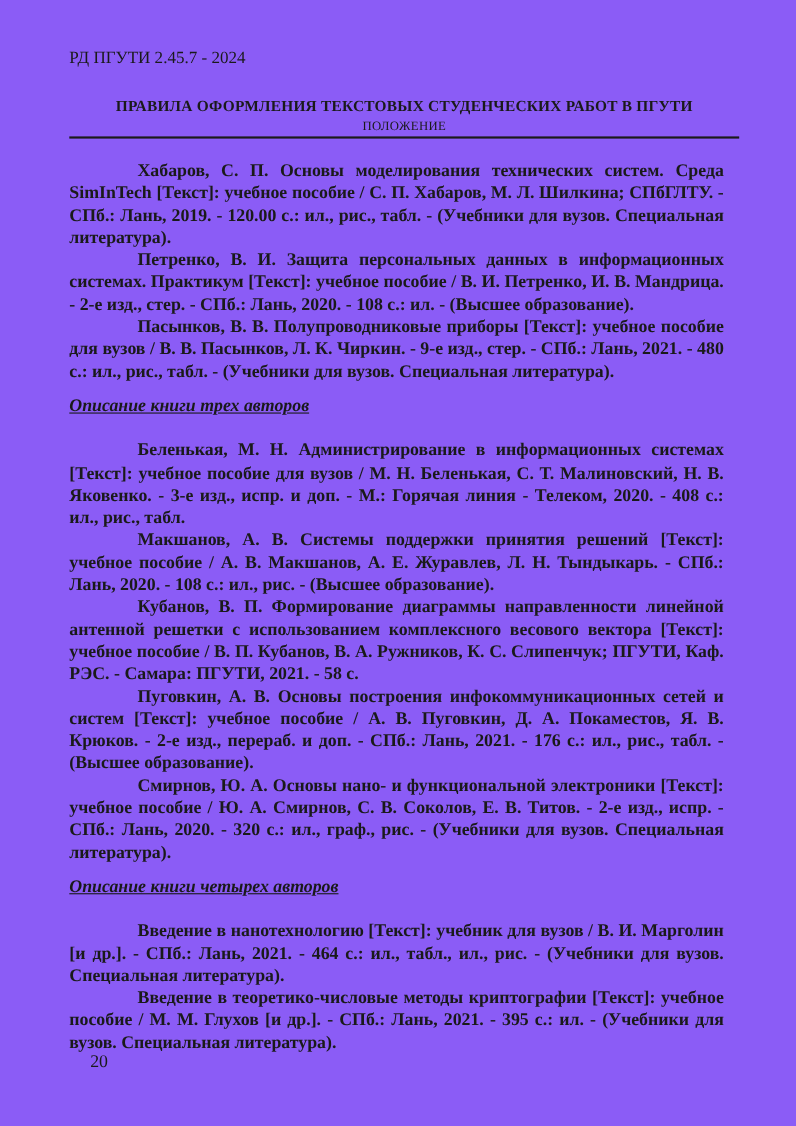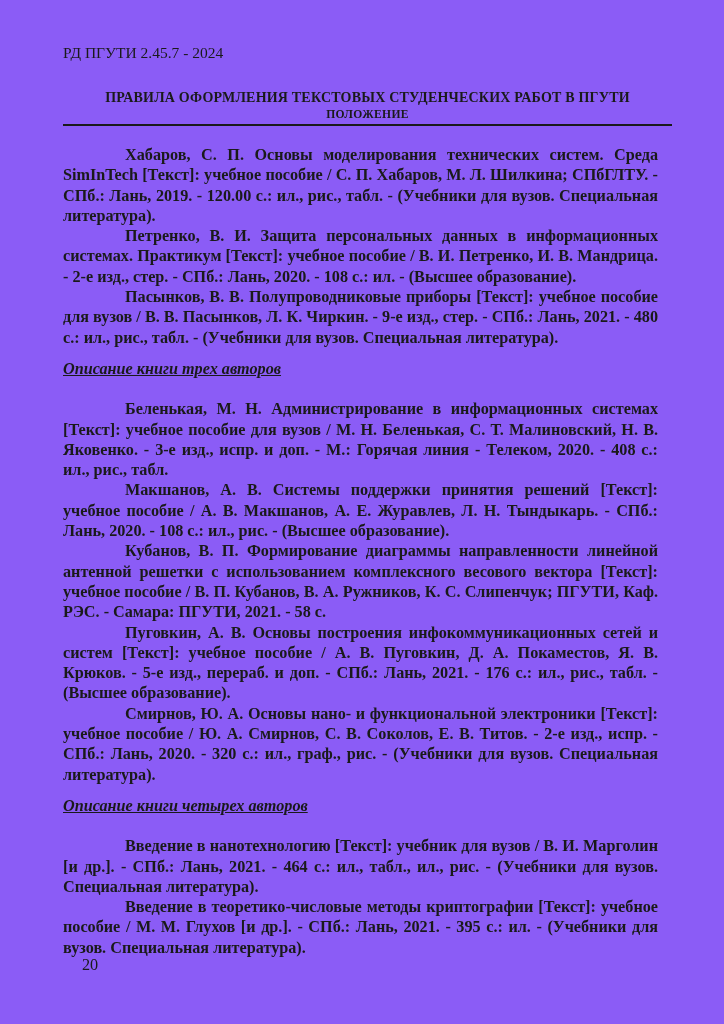--- a/index.html
+++ b/index.html
@@ -29,21 +29,21 @@
     font-size: 14px;
     line-height: 17px;
     font-weight: 700;
     text-align: center;
     letter-spacing: 0.2px;
   }
   .doc-subtitle {
     margin-top: 2px;
     font-size: 11.6px;
     line-height: 13px;
-    font-weight: 700;
+    font-weight: 400;
     text-align: center;
     letter-spacing: 0.3px;
   }
   .header-rule {
     margin-top: 3px;
     border: 0;
     border-bottom: 2px solid #1a1a1a;
     height: 0;
   }
   .content {
@@ -90,21 +90,21 @@
   <div class="content">
     <p class="entry">Хабаров, С. П. Основы моделирования технических систем. Среда SimInTech [Текст]: учебное пособие / С. П. Хабаров, М. Л. Шилкина; СПбГЛТУ. - СПб.: Лань, 2019. - 120.00 с.: ил., рис., табл. - (Учебники для вузов. Специальная литература).</p>
     <p class="entry">Петренко, В. И. Защита персональных данных в информационных системах. Практикум [Текст]: учебное пособие / В. И. Петренко, И. В. Мандрица. - 2-е изд., стер. - СПб.: Лань, 2020. - 108 с.: ил. - (Высшее образование).</p>
     <p class="entry">Пасынков, В. В. Полупроводниковые приборы [Текст]: учебное пособие для вузов / В. В. Пасынков, Л. К. Чиркин. - 9-е изд., стер. - СПб.: Лань, 2021. - 480 с.: ил., рис., табл. - (Учебники для вузов. Специальная литература).</p>
 
     <div class="section-heading">Описание книги трех авторов</div>
 
     <p class="entry">Беленькая, М. Н. Администрирование в информационных системах [Текст]: учебное пособие для вузов / М. Н. Беленькая, С. Т. Малиновский, Н. В. Яковенко. - 3-е изд., испр. и доп. - М.: Горячая линия - Телеком, 2020. - 408 с.: ил., рис., табл.</p>
     <p class="entry">Макшанов, А. В. Системы поддержки принятия решений [Текст]: учебное пособие / А. В. Макшанов, А. Е. Журавлев, Л. Н. Тындыкарь. - СПб.: Лань, 2020. - 108 с.: ил., рис. - (Высшее образование).</p>
     <p class="entry">Кубанов, В. П. Формирование диаграммы направленности линейной антенной решетки с использованием комплексного весового вектора [Текст]: учебное пособие / В. П. Кубанов, В. А. Ружников, К. С. Слипенчук; ПГУТИ, Каф. РЭС. - Самара: ПГУТИ, 2021. - 58 с.</p>
-    <p class="entry">Пуговкин, А. В. Основы построения инфокоммуникационных сетей и систем [Текст]: учебное пособие / А. В. Пуговкин, Д. А. Покаместов, Я. В. Крюков. - 5-е изд., перераб. и доп. - СПб.: Лань, 2021. - 176 с.: ил., рис., табл. - (Высшее образование).</p>
+    <p class="entry">Пуговкин, А. В. Основы построения инфокоммуникационных сетей и систем [Текст]: учебное пособие / А. В. Пуговкин, Д. А. Покаместов, Я. В. Крюков. - 2-е изд., перераб. и доп. - СПб.: Лань, 2021. - 176 с.: ил., рис., табл. - (Высшее образование).</p>
     <p class="entry">Смирнов, Ю. А. Основы нано- и функциональной электроники [Текст]: учебное пособие / Ю. А. Смирнов, С. В. Соколов, Е. В. Титов. - 2-е изд., испр. - СПб.: Лань, 2020. - 320 с.: ил., граф., рис. - (Учебники для вузов. Специальная литература).</p>
 
     <div class="section-heading">Описание книги четырех авторов</div>
 
     <p class="entry">Введение в нанотехнологию [Текст]: учебник для вузов / В. И. Марголин [и др.]. - СПб.: Лань, 2021. - 464 с.: ил., табл., ил., рис. - (Учебники для вузов. Специальная литература).</p>
     <p class="entry">Введение в теоретико-числовые методы криптографии [Текст]: учебное пособие / М. М. Глухов [и др.]. - СПб.: Лань, 2021. - 395 с.: ил. - (Учебники для вузов. Специальная литература).</p>
   </div>
 
   <div class="page-number">20</div>
 

